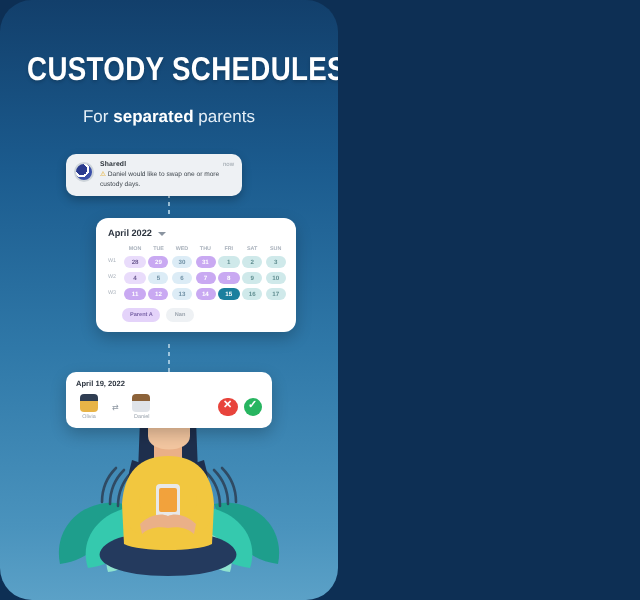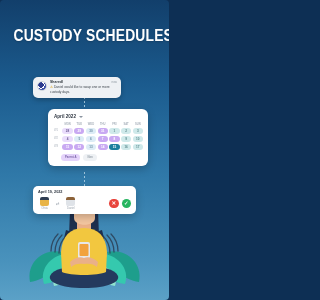--- a/index.html
+++ b/index.html
@@ -5,21 +5,21 @@
   * { margin:0; padding:0; box-sizing:border-box; }
   html,body { width:169px; height:300px; overflow:hidden; }
   body {
     font-family:"Liberation Sans", sans-serif;
     background:#0d2f54;
   }
 
   .phone {
     position:relative;
     width:169px; height:300px;
-    border-radius:4px;
+    border-radius:16px;
     overflow:hidden;
     background:linear-gradient(180deg,#123f6b 0%, #1b5b8e 28%, #2f78a8 58%, #4a93bd 88%, #5ba1c7 100%);
   }
 
   
   .hdr { position:absolute; top:0; left:0; right:0; padding-top:26px; text-align:center; z-index:6; }
   .title {
     color:#ffffff;
     font-size:16.5px;
     font-weight:bold;
@@ -117,20 +117,21 @@
   .illus { position:absolute; left:0; right:0; bottom:0; height:110px; z-index:3; }
   .illus svg { width:100%; height:100%; display:block; }
 </style>
 </head>
 <body>
 
 <div class="phone">
 
   <div class="hdr">
     <div class="title">CUSTODY SCHEDULES</div>
+    <div class="subtitle"><span>For </span><b>separated</b><span> parents</span></div>
   </div>
 
   <div class="dash" style="left:84px; top:97px; height:13px;"></div>
   <div class="dash" style="left:84px; top:172px; height:15px;"></div>
 
   <div class="toast">
     <div class="toast-ic"></div>
     <div class="toast-bd">
       <div class="toast-top">
         <span class="toast-app">Sharedl</span>

